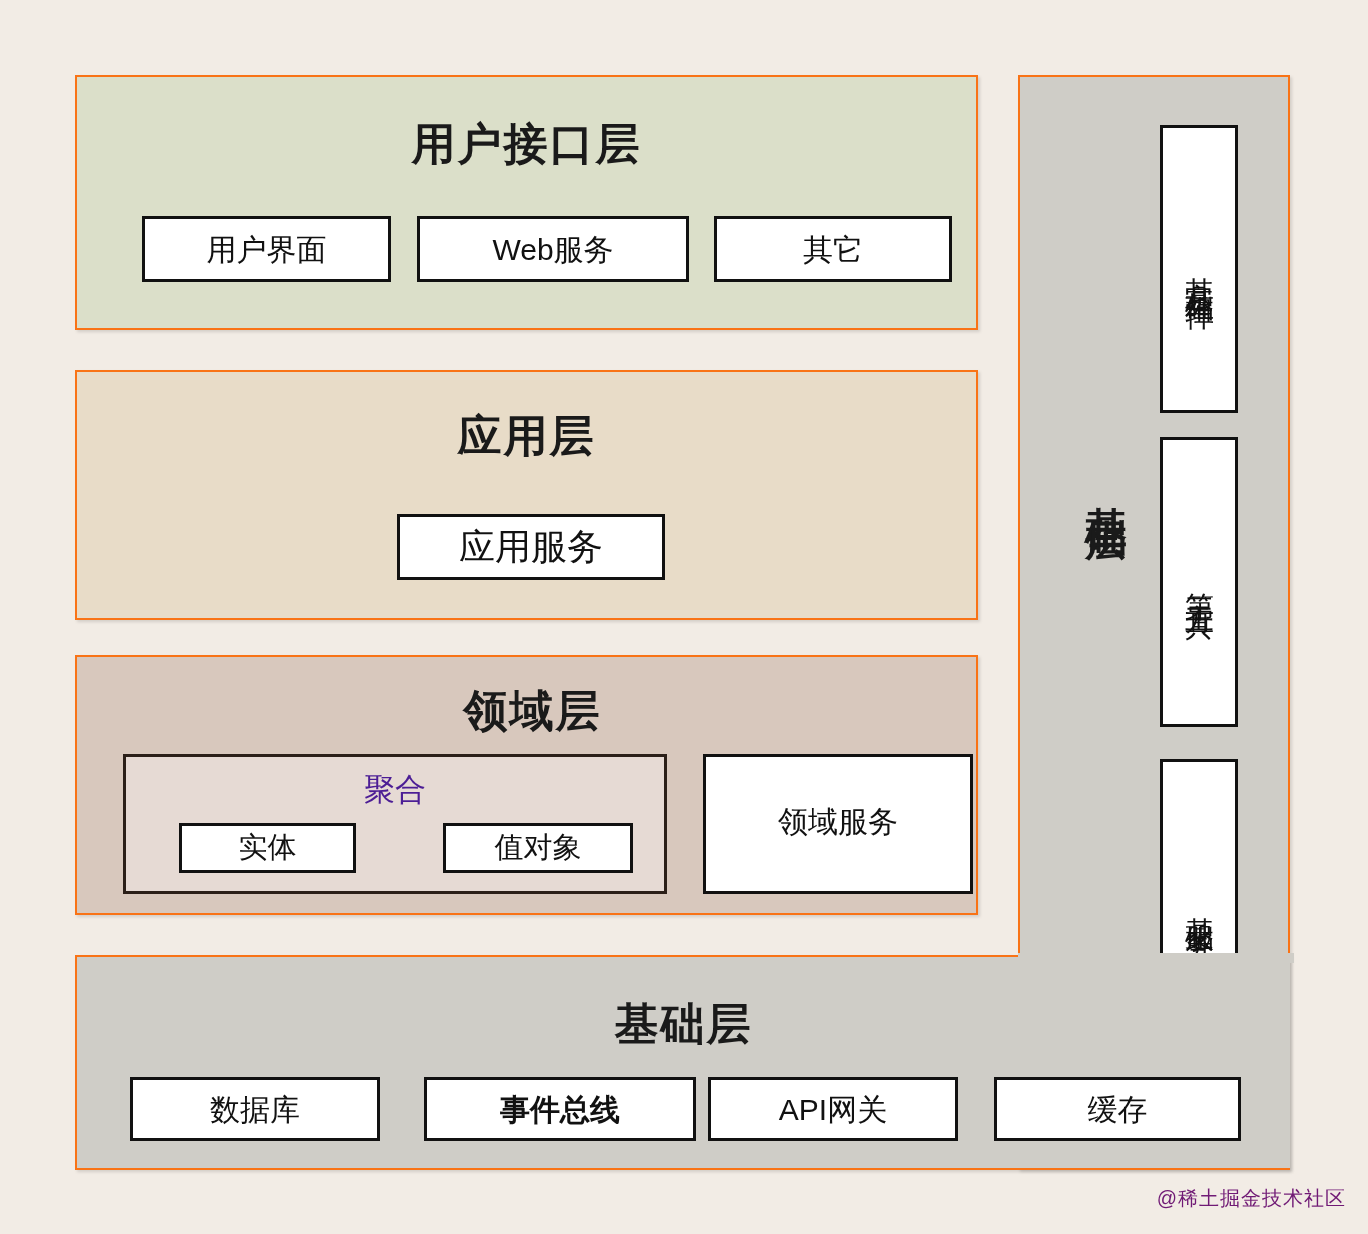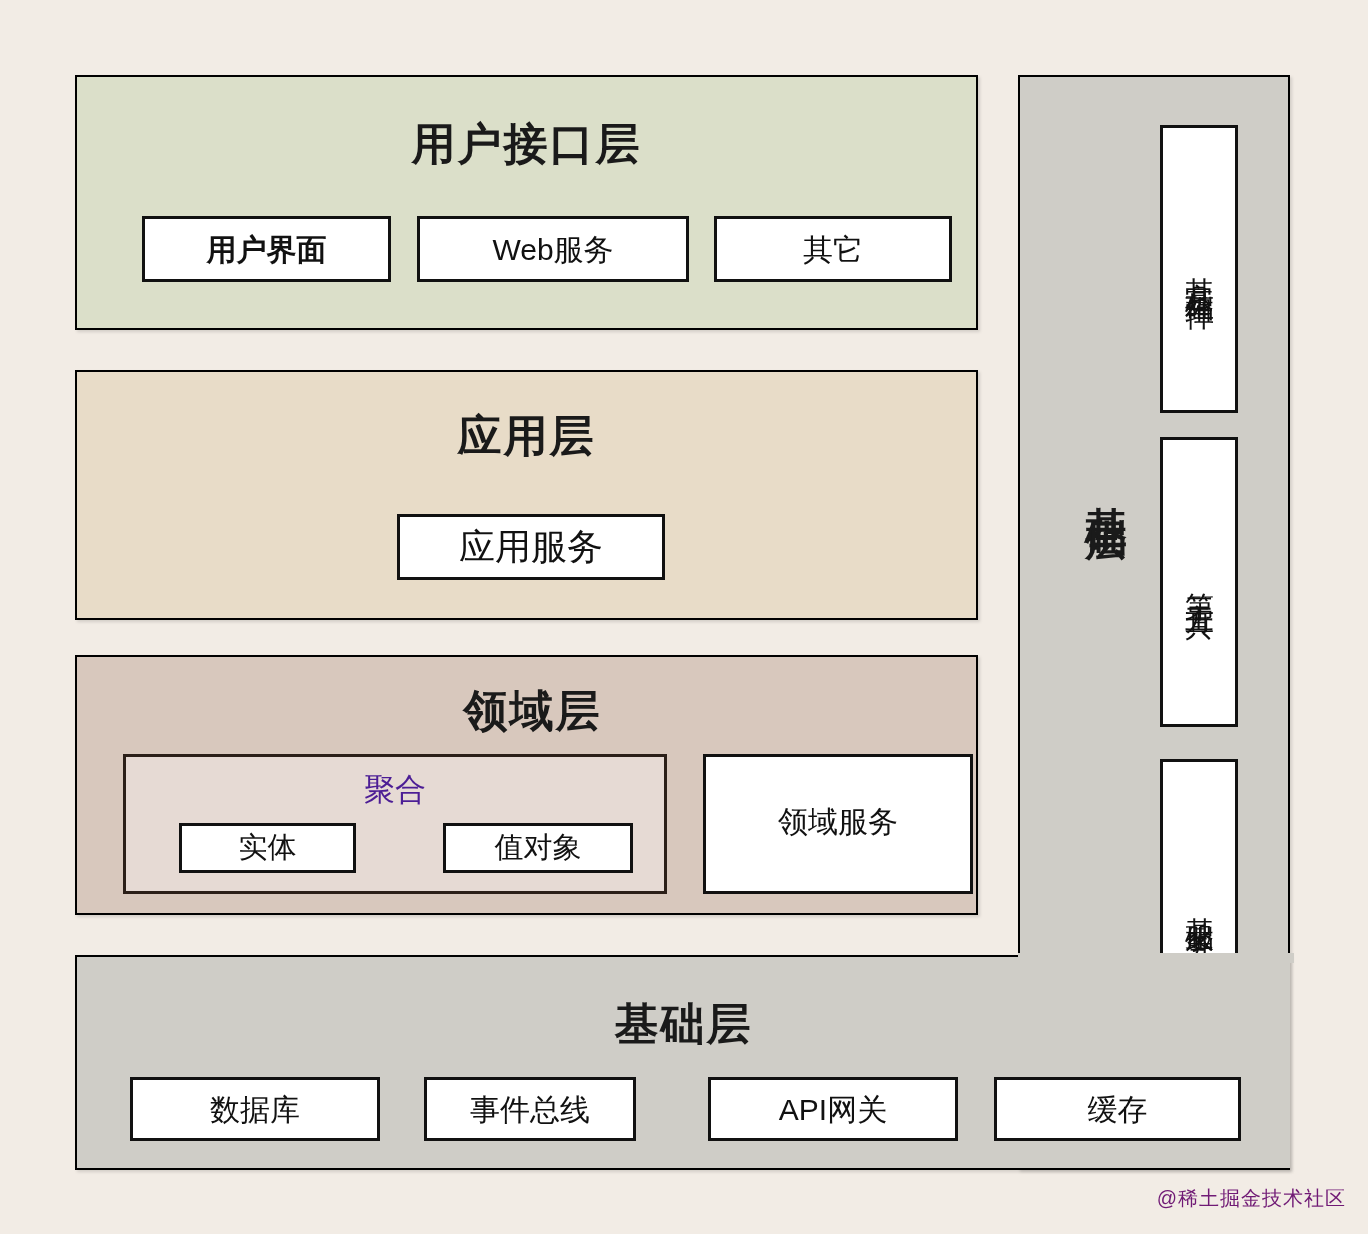--- a/index.html
+++ b/index.html
@@ -17,21 +17,21 @@
   #stage {
     position: relative;
     width: 1368px;
     height: 1234px;
   }
 
   
   .panel {
     position: absolute;
     box-sizing: border-box;
-    border: 2px solid #000000;
+    border: 2px solid #f97316;
     box-shadow: 2px 2px 3px rgba(0,0,0,0.13);
   }
   .layer-title {
     position: absolute;
     left: 0;
     right: 0;
     text-align: center;
     font-weight: bold;
     color: #1a1a1a;
     letter-spacing: 2px;
@@ -55,21 +55,21 @@
   }
 
   
   #ui-layer {
     left: 75px; top: 75px;
     width: 903px; height: 255px;
     background: #DBDFC9;
   }
   #ui-layer .layer-title { top: 38px; font-size: 44px; }
   #ui-layer .wbox { top: 139px; height: 66px; font-size: 30px; }
-  #ui-box-0 { left: 65px;  width: 249px; font-weight: bold; }
+  #ui-box-0 { left: 65px;  width: 249px; }
   #ui-box-1 { left: 340px; width: 272px; }
   #ui-box-2 { left: 637px; width: 238px; }
 
   
   #app-layer {
     left: 75px; top: 370px;
     width: 903px; height: 250px;
     background: #E8DCC8;
   }
   #app-layer .layer-title { top: 35px; font-size: 44px; }
@@ -123,21 +123,21 @@
     position: absolute;
     left: 1018px; top: 953px;
     width: 276px; height: 10px;
     background: #CFCDC7;
     border: none;
     box-shadow: none;
   }
   #infra-bottom .layer-title { top: 38px; font-size: 44px; }
   #infra-bottom .wbox { top: 120px; height: 64px; font-size: 30px; }
   #infra-box-0 { left: 53px;  width: 250px; }
-  #infra-box-1 { left: 347px; width: 212px; }
+  #infra-box-1 { left: 347px; width: 272px; font-weight: bold; }
   #infra-box-2 { left: 631px; width: 250px; }
   #infra-box-3 { left: 917px; width: 247px; }
 
   
   #infra-side-title {
     position: absolute;
     left: 44px; top: 395px;
     width: 70px;
     writing-mode: vertical-rl;
     text-orientation: upright;

